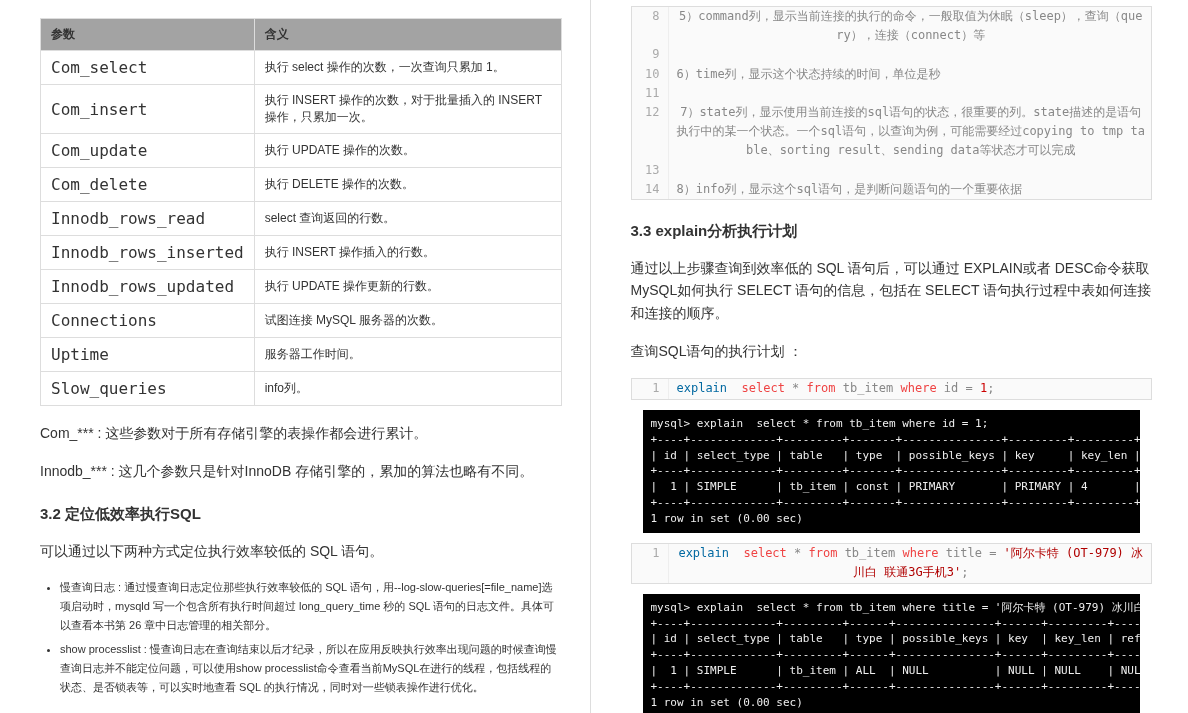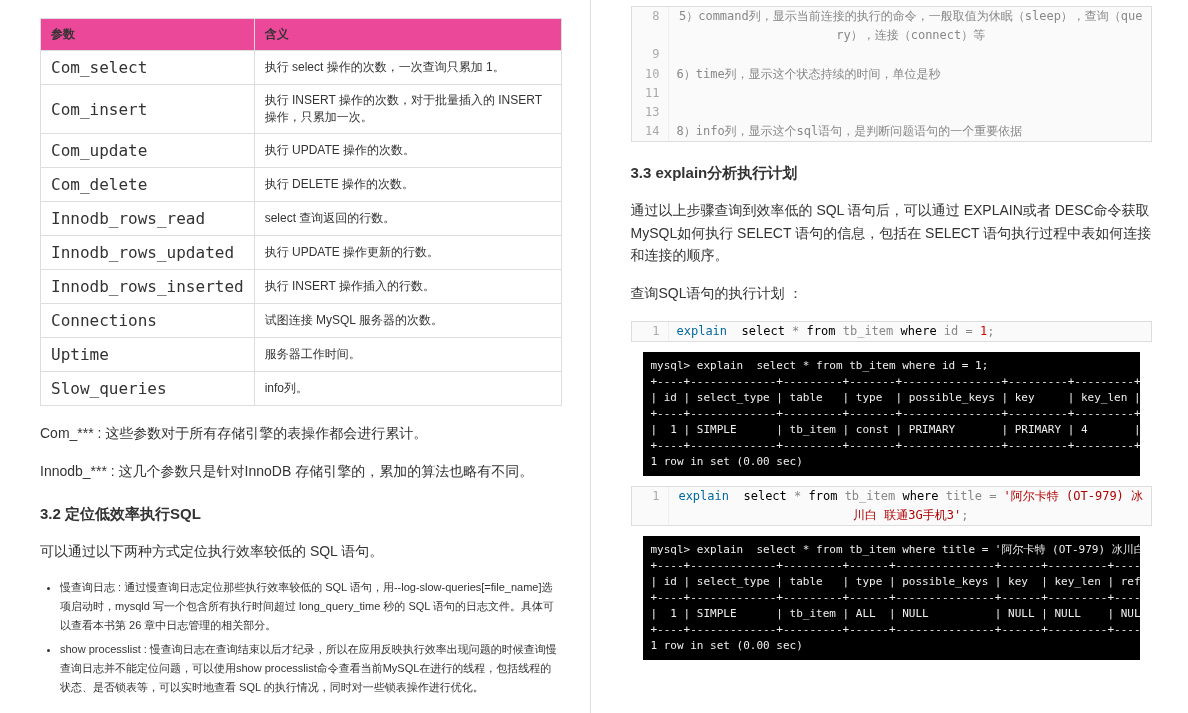--- a/index.html
+++ b/index.html
@@ -31,21 +31,21 @@
     width: 100%;
     margin-top: 18px;
   }
   table.param th, table.param td {
     border: 1px solid #ddd;
     padding: 7px 10px;
     text-align: left;
     font-size: 12px;
   }
   table.param th {
-    background: #ec4899;
+    background: #a3a3a3;
     font-weight: 600;
   }
   table.param td:first-child {
     width: 130px;
     font-family: ui-monospace, Menlo, Consolas, monospace;
     font-size: 16px;
   }
   p { margin: 16px 0; font-size: 14px; line-height: 1.6; }
   h3.sec { font-size: 15px; font-weight: 700; margin: 22px 0 10px; }
   ul { padding-left: 20px; margin: 8px 0; }
@@ -77,21 +77,21 @@
     text-align: right;
     color: #aaa;
     padding-right: 8px;
     flex-shrink: 0;
     user-select: none;
     border-right: 1px solid #eee;
     margin-right: 8px;
   }
   .codebox .ct { white-space: pre-wrap; word-break: break-all; padding-right: 6px; color: #888; text-align: center; }
   .kw { color: #0369a1; }
-  .tok-blue { color: #000000; }
+  .tok-blue { color: #ef4444; }
   .tok-red { color: #cc0000; }
   .tok-str { color: #b00000; }
 </style>
 </head>
 <body>
 
 <div class="two-col">
 
   <div class="col">
 
@@ -117,26 +117,26 @@
           </tr>
           <tr>
             <td>Com_delete</td>
             <td>执行 DELETE 操作的次数。</td>
           </tr>
           <tr>
             <td>Innodb_rows_read</td>
             <td>select 查询返回的行数。</td>
           </tr>
           <tr>
+            <td>Innodb_rows_inserted</td>
+            <td>执行 INSERT 操作插入的行数。</td>
+          </tr>
+          <tr>
             <td>Innodb_rows_updated</td>
             <td>执行 UPDATE 操作更新的行数。</td>
-          </tr>
-          <tr>
-            <td>Innodb_rows_inserted</td>
-            <td>执行 INSERT 操作插入的行数。</td>
           </tr>
           <tr>
             <td>Connections</td>
             <td>试图连接 MySQL 服务器的次数。</td>
           </tr>
           <tr>
             <td>Uptime</td>
             <td>服务器工作时间。</td>
           </tr>
           <tr>
@@ -170,20 +170,24 @@
           <span class="ln">9</span>
           <span class="ct"></span>
         </div>
         <div class="line">
           <span class="ln">10</span>
           <span class="ct">6）time列，显示这个状态持续的时间，单位是秒</span>
         </div>
         <div class="line">
           <span class="ln">11</span>
           <span class="ct"></span>
+        </div>
+        <div class="line">
+          <span class="ln">12</span>
+          <span class="ct">7）state列，显示使用当前连接的sql语句的状态，很重要的列。state描述的是语句执行中的某一个状态。一个sql语句，以查询为例，可能需要经过copying to tmp table、sorting result、sending data等状态才可以完成</span>
         </div>
         <div class="line">
           <span class="ln">13</span>
           <span class="ct"></span>
         </div>
         <div class="line">
           <span class="ln">14</span>
           <span class="ct">8）info列，显示这个sql语句，是判断问题语句的一个重要依据</span>
         </div>
       </div>

